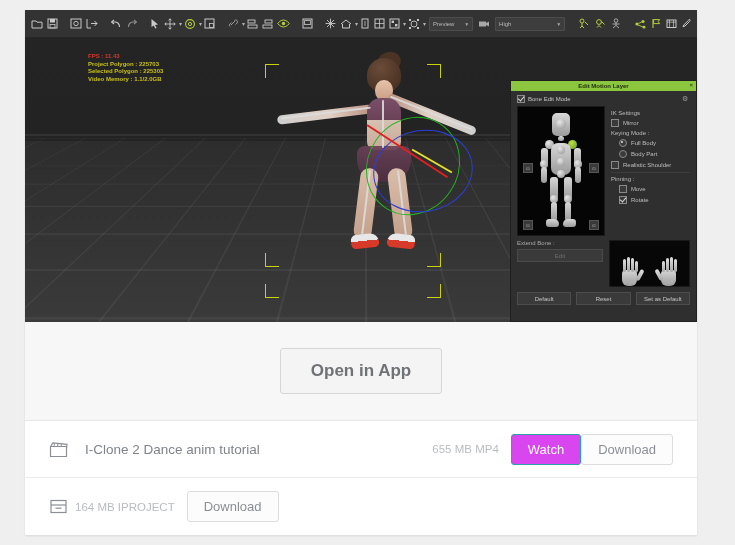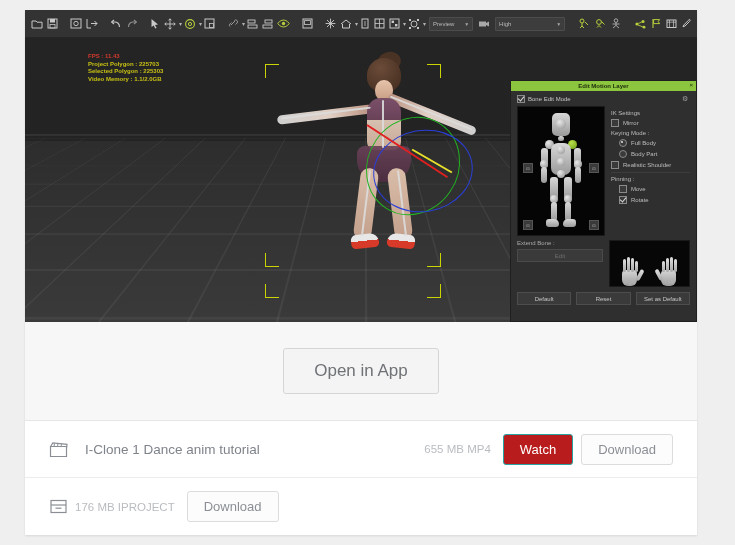--- a/index.html
+++ b/index.html
@@ -160,35 +160,35 @@
   .hand-lbl{position:absolute;bottom:1px;width:100%;text-align:center;font-size:5px;color:#b5b5b5;}
   .p-foot{display:flex;gap:5px;padding:5px 6px;}
   .p-btn{flex:1;height:11px;background:#3a3a3a;border:1px solid #4d4d4d;color:#c6c6c6;font-size:6px;
     display:flex;align-items:center;justify-content:center;}
 
   
   .open-wrap{height:98px;background:#f7f7f7;display:flex;align-items:center;justify-content:center;
     border-bottom:1px solid #e6e6e6;}
   .open-btn{
     padding:12px 30px;background:#f4f4f4;border:1px solid #d6d6d6;border-radius:3px;
-    color:#6f7276;font-size:17px;font-family:"Liberation Sans",sans-serif;cursor:pointer;
+    color:#6f7276;font-size:17px;font-family:"Liberation Sans",sans-serif;cursor:pointer;font-weight:bold;
   }
 
   
   .frow{height:57px;display:flex;align-items:center;padding:0 24px;border-bottom:1px solid #ececec;
     background:#fff;box-sizing:border-box;}
   .frow:last-child{border-bottom:none;}
   .f-ico{width:26px;color:#7b7f85;display:flex;align-items:center;justify-content:flex-start;flex:none;}
   .f-name{flex:1;color:#7f838a;font-size:13.5px;padding-left:10px;}
   .f-meta{color:#b9bcc0;font-size:11.5px;padding-right:12px;white-space:nowrap;}
   .btn{
     font-size:13px;padding:7px 16px;border-radius:3px;cursor:pointer;font-family:"Liberation Sans",sans-serif;
     border:1px solid transparent;
   }
-  .btn-watch{background:#b91c1c;color:#fff;border-color:#2aa3a3;margin-right:8px;text-align:center;}
+  .btn-watch{background:#d946ef;color:#fff;border-color:#2aa3a3;margin-right:0;text-align:center;}
   .btn-dl{background:#fcfcfc;color:#8b8f95;border-color:#dcdcdc;}
 </style>
 </head>
 <body>
 
 <div class="page">
   <div class="card">
 
     <div class="shot">
 
@@ -572,32 +572,32 @@
     </div>
 
     <div class="frow">
       <div class="f-ico">
         <svg width="19" height="17" viewBox="0 0 19 17">
           <path d="M1.5 5.5h16v10h-16z" fill="none" stroke="#8b8f95" stroke-width="1.2"></path>
           <path d="M1.8 5.2l2-3.2 14.2 1.4-.4 3.3" fill="none" stroke="#8b8f95" stroke-width="1.2"></path>
           <path d="M5.5 2.4l-.5 3M9 2.7l-.5 3M12.5 3.1l-.5 3" stroke="#8b8f95" stroke-width="1"></path>
         </svg>
       </div>
-      <div class="f-name">I-Clone 1 Dance anim tutorial</div>
+      <div class="f-name">I-Clone 2 Dance anim tutorial</div>
       <div class="f-meta">655 MB MP4</div>
       <button class="btn btn-watch">Watch</button>
       <button class="btn btn-dl">Download</button>
     </div>
 
     <div class="frow">
       <div class="f-ico">
         <svg width="19" height="17" viewBox="0 0 19 17">
           <rect x="2" y="2.5" width="15" height="12" fill="none" stroke="#8b8f95" stroke-width="1.2"></rect>
           <path d="M2 7h15" stroke="#8b8f95" stroke-width="1.2"></path>
           <path d="M6.5 10.2h6" stroke="#8b8f95" stroke-width="1.2"></path>
         </svg>
       </div>
-      <div class="f-meta">176 MB IPROJECT</div>
+      <div class="f-meta">164 MB IPROJECT</div>
       <button class="btn btn-dl">Download</button>
     </div>
 
   </div>
 </div>
 
 </body></html>

